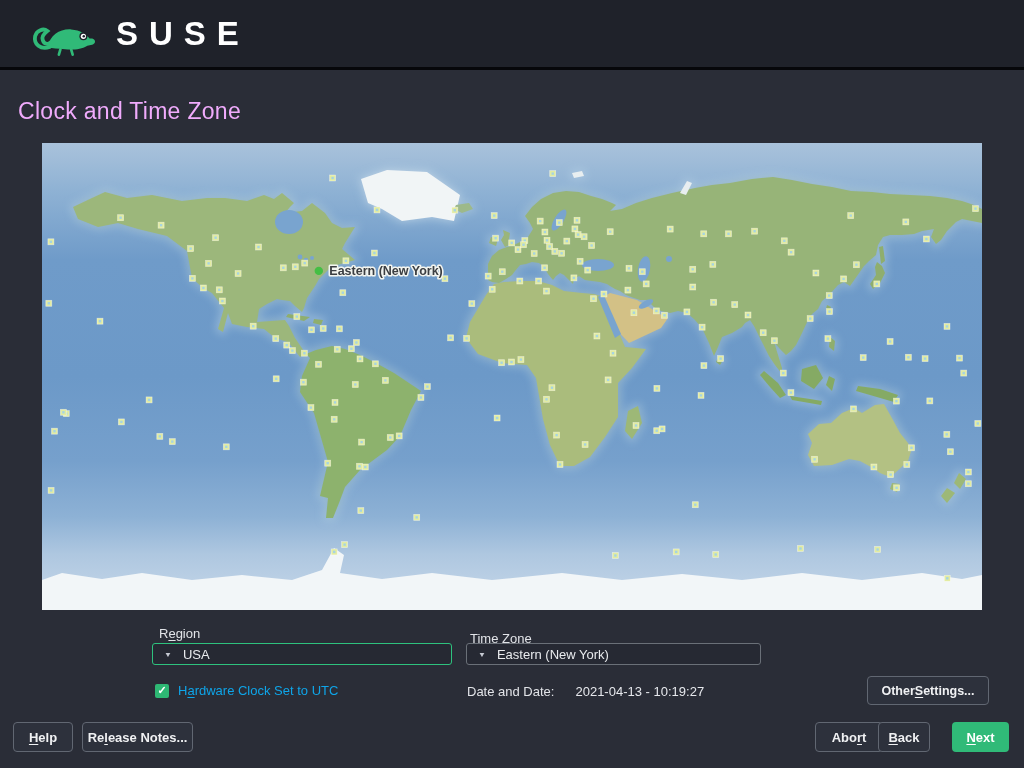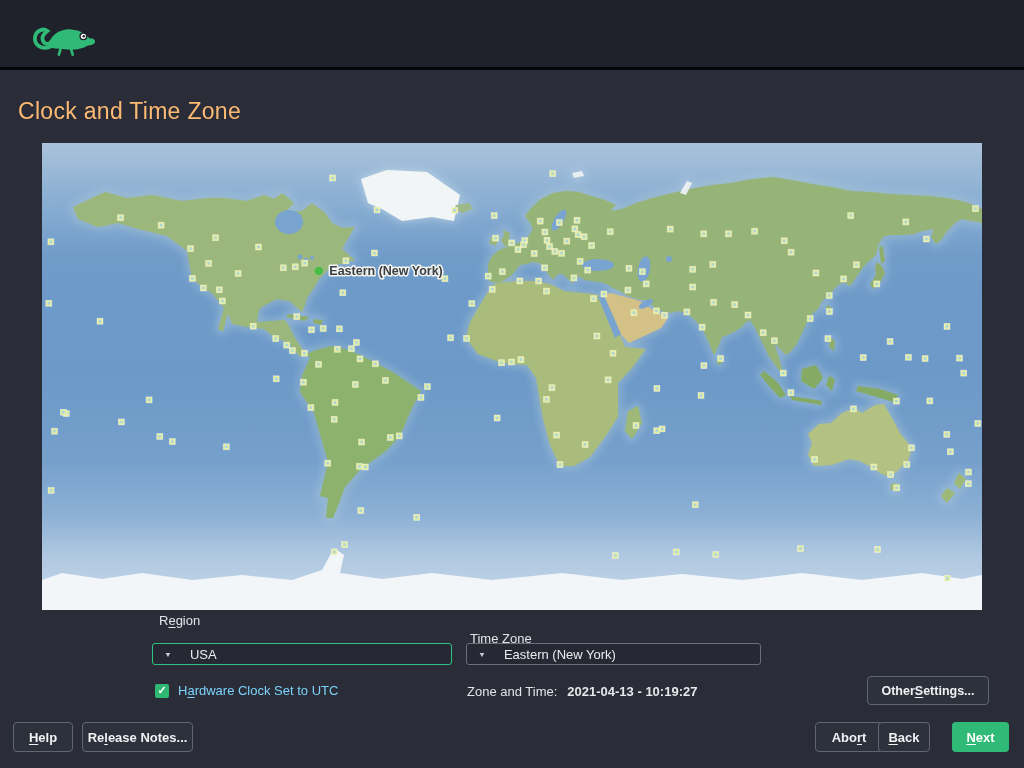--- a/index.html
+++ b/index.html
@@ -12,50 +12,50 @@
   .topbar{
     position:absolute;left:0;top:0;width:1024px;height:70px;
     background:#1f222a;border-bottom:3px solid #06070a;
     display:flex;align-items:center;padding-left:26px;box-sizing:border-box;
   }
   .logo{display:flex;align-items:center;gap:12px;}
   .brand{color:#ffffff;font-size:33px;font-weight:600;letter-spacing:11px;line-height:1;}
   
   .page-title{
     position:absolute;left:18px;top:98px;font-size:23px;font-weight:500;
-    color:#fdba74;letter-spacing:.3px;
+    color:#f0abfc;letter-spacing:.3px;
   }
   
   .map-wrap{position:absolute;left:42px;top:143px;width:940px;height:467px;}
   .map-wrap svg{display:block;width:940px;height:467px;}
   .sel-label{
     font-family:"Liberation Sans",sans-serif;font-size:12.5px;font-weight:bold;
     fill:#3b3e42;stroke:#f3f5f0;stroke-width:3px;paint-order:stroke;stroke-linejoin:round;
   }
   
   .field-label{position:absolute;font-size:13px;color:#e2e4e8;}
-  .lbl-region{left:159px;top:613px;}
+  .lbl-region{left:159px;top:626px;}
   .lbl-tz{left:470px;top:618px;margin-top:13px;}
   .combo{
     position:absolute;height:22px;box-sizing:border-box;border-radius:3px;
-    display:flex;align-items:center;padding-left:11px;gap:18px;
+    display:flex;align-items:center;padding-left:11px;gap:11px;
     font-size:13px;color:#e9ebee;background:#262933;
   }
   .combo .arrow{font-size:8px;color:#c6cad2;transform:scaleY(.85);}
   .combo-region{left:152px;top:643px;width:300px;border:1px solid #2ec27e;}
   .combo-tz{left:466px;top:643px;width:295px;border:1px solid #6a7078;}
   .cb-row{position:absolute;left:155px;top:683px;display:flex;align-items:center;gap:9px;}
   .checkbox{
     width:14px;height:14px;background:#2eb874;border-radius:2px;
     display:flex;align-items:center;justify-content:center;
     color:#ffffff;font-size:11px;font-weight:bold;line-height:1;
   }
-  .cb-label{font-size:13px;color:#7dd3fc;}
+  .cb-label{font-size:13px;color:#0ea5e9;}
   .dt-row{position:absolute;left:467px;top:684px;font-size:13px;color:#e2e4e8;}
-  .dt-row .dt-value{margin-left:10px;color:#e6e8ec;font-weight:bold;}
+  .dt-row .dt-value{margin-left:21px;color:#e6e8ec;}
   
   .btn{
     position:absolute;height:30px;box-sizing:border-box;
     background:#2d313c;border:1px solid #616772;border-radius:4px;
     color:#f0f1f3;font-weight:bold;font-size:13px;font-family:"Liberation Sans",sans-serif;
     display:flex;align-items:center;justify-content:center;padding:0;cursor:pointer;
   }
   .btn-other{left:867px;top:676px;width:122px;height:29px;font-size:12.5px;}
   .btn-help{left:13px;top:722px;width:60px;}
   .btn-release{left:82px;top:722px;width:111px;}
@@ -70,20 +70,21 @@
 <div class="topbar">
   <div class="logo">
     <svg width="78" height="46" viewBox="0 0 100 60">
       <path d="M30,47 C18,51 9,43 11,33 C13,25 22,22 27,26 C23,29 19,33 21,38 C23,44 29,44 31,41" fill="none" stroke="#30ba78" stroke-width="5" stroke-linecap="round"></path>
       <path d="M28,47 C30,31 44,23 58,24 C70,25 78,30 82,36 C87,35 90,38 89,41 C87,45 81,44 78,46 C72,50 60,51 50,50 C41,49 33,49 28,47 Z" fill="#30ba78"></path>
       <path d="M44,50 l-2,7 M58,50 l2,7" stroke="#30ba78" stroke-width="3.5" stroke-linecap="round"></path>
       <circle cx="74" cy="33" r="5.2" fill="#1f222a"></circle>
       <circle cx="74" cy="33" r="3.4" fill="#ffffff"></circle>
       <circle cx="74.5" cy="33" r="1.6" fill="#1f222a"></circle>
     </svg>
+    <div class="brand">SUSE</div>
   </div>
 </div>
 
 <div class="page-title">Clock and Time Zone</div>
 
 <div class="map-wrap">
 <svg viewBox="0 0 940 467" xmlns="http://www.w3.org/2000/svg">
   <defs>
     <linearGradient id="og" x1="0" y1="0" x2="0" y2="1">
       <stop offset="0" stop-color="#a9c2db"></stop>
@@ -588,21 +589,21 @@
 </div>
 
 <div class="cb-row">
   <div class="checkbox">
     <span>✓</span>
   </div>
   <div class="cb-label">H<u>a</u>rdware Clock Set to UTC</div>
 </div>
 
 <div class="dt-row">
-  <span>Zone and Time:</span><span class="dt-value">2021-04-13 - 10:19:27</span>
+  <span>Date and Date:</span><span class="dt-value">2021-04-13 - 10:19:27</span>
 </div>
 
 <button class="btn btn-other">Other <u>S</u>ettings...</button>
 
 <button class="btn btn-help"><u>H</u>elp</button>
 <button class="btn btn-release">Re<u>l</u>ease Notes...</button>
 <button class="btn btn-abort">Abo<u>r</u>t</button>
 <button class="btn btn-back"><u>B</u>ack</button>
 <button class="btn btn-next"><u>N</u>ext</button>
 

